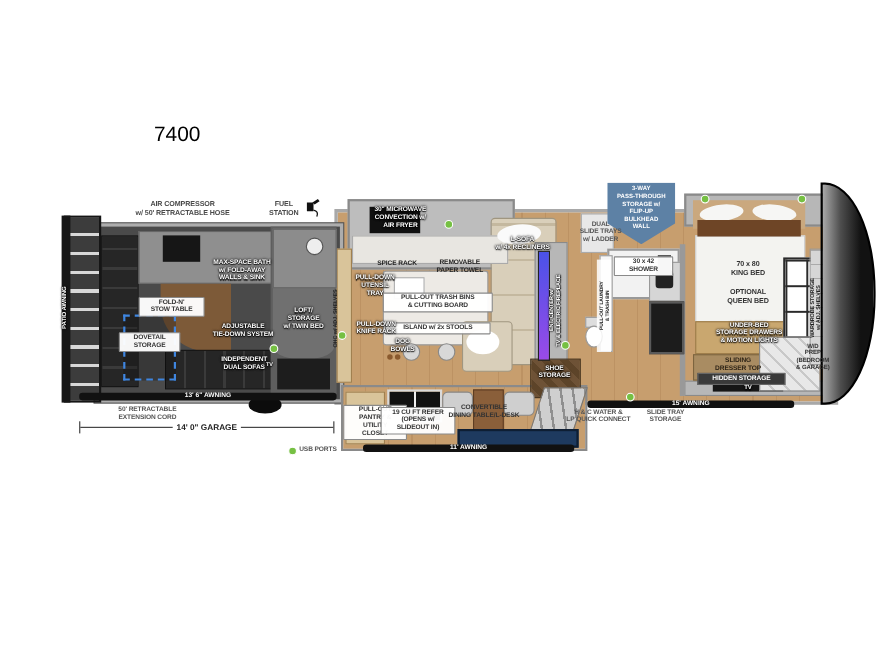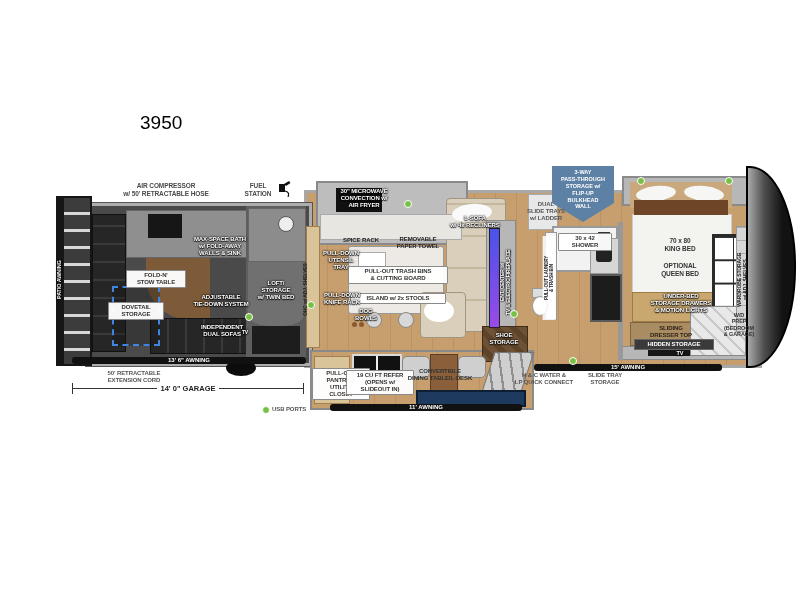--- a/index.html
+++ b/index.html
@@ -23,21 +23,21 @@
          clip-path:polygon(0 0,100% 0,100% 66%,50% 100%,0 66%);z-index:28;
          display:flex;align-items:flex-start;justify-content:center;}
   .badge .btext{font-size:5.5px;font-weight:bold;color:#fff;text-align:center;white-space:pre-line;
                 line-height:1.25;padding-top:3px;}
 </style>
 </head>
 <body>
 
 <div id="plan">
 
-  <div class="abs" style="left:140px;top:112px;font-size:19px;color:#000;z-index:50;">3950</div>
+  <div class="abs" style="left:140px;top:112px;font-size:19px;color:#000;z-index:50;">7400</div>
 
   <div class="abs" style="left:58px;top:196px;width:30px;height:166px;border:2px solid #151515;z-index:5;
               background:repeating-linear-gradient(180deg,#3c3c3c 0 14px,#d8d8d8 14px 17px);"></div>
   <div class="abs" style="left:56px;top:196px;width:8px;height:170px;background:#161616;z-index:6;"></div>
   <div class="lbl v ondark" style="left:56px;top:232px;height:96px;font-size:5.5px;">PATIO AWNING</div>
 
   <div class="abs" style="left:86px;top:203px;width:220px;height:157px;background:#4a4a4a;border:3px solid #adadad;
               box-shadow:0 0 0 1px #555;z-index:4;"></div>
   <div class="abs" style="left:92px;top:214px;width:32px;height:136px;border:1px solid #111;z-index:6;
               background:repeating-linear-gradient(0deg,#262626 0 16px,#3a3a3a 16px 18px);"></div>

